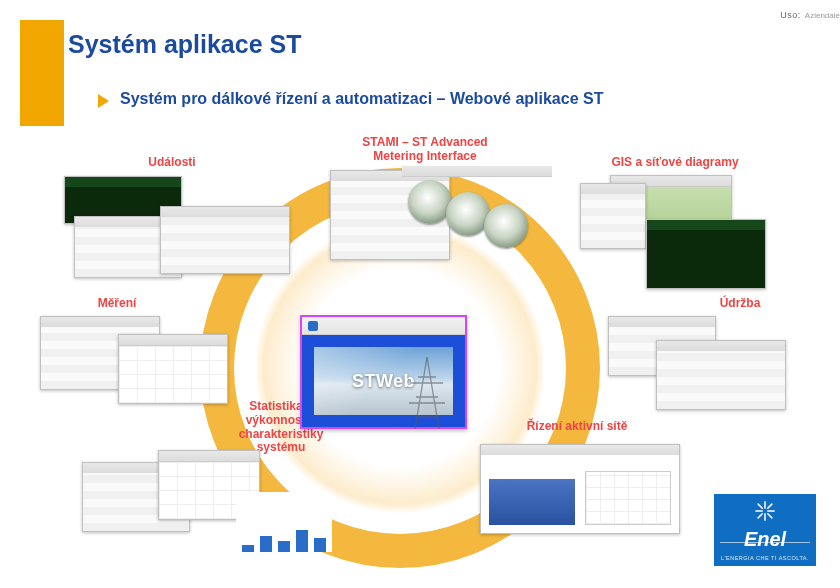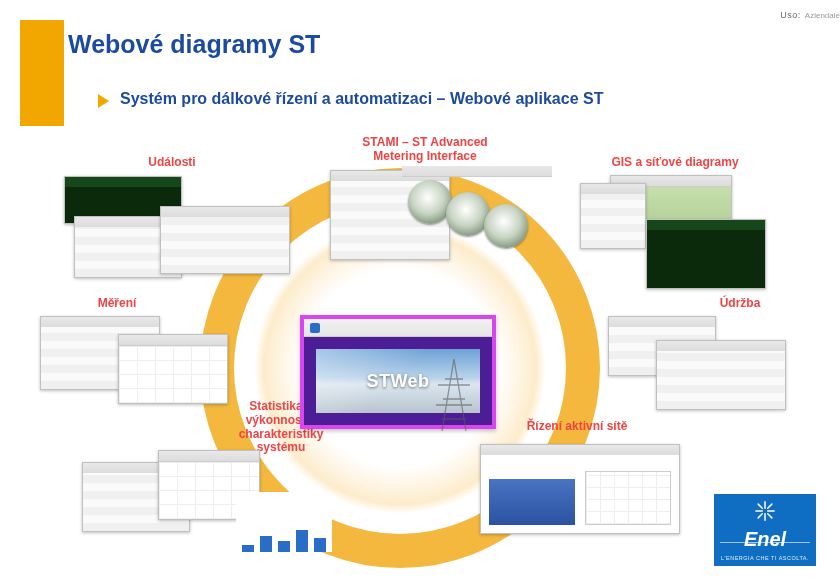--- a/index.html
+++ b/index.html
@@ -92,22 +92,22 @@
     box-shadow:0 1px 2px rgba(0,0,0,0.4);
   }
   .thumb-inner {
     position:absolute; top:10px; bottom:0; left:0; right:0;
     background:
       repeating-linear-gradient(0deg,#f0f0f0,#f0f0f0 8px,#fafafa 8px,#fafafa 16px);
   }
 
   .center-thumb {
     position:absolute; left:300px; top:315px;
-    width:196px; height:114px;
-    background:#4c1d95; border:4px solid #d946ef;
+    width:167px; height:114px;
+    background:#1d4ed8; border:2px solid #d946ef;
     box-shadow:0 2px 4px rgba(0,0,0,0.25);
   }
   .center-thumb-head {
     position:absolute; top:0; left:0; right:0; height:18px;
     background:linear-gradient(#f1f1f1,#e5e5e5);
     border-bottom:1px solid #ccc;
     display:flex; align-items:center; padding-left:6px; gap:4px;
   }
   .center-thumb-head .logo { width:10px;height:10px;background:#2a6dc9;border-radius:2px; }
   .center-img {
@@ -143,21 +143,21 @@
 </head>
 <body>
 
 <div class="header-band">
   <span class="uso">Uso:</span>
   <span class="az">Aziendale</span>
 </div>
 
 <div class="orange-block"></div>
 
-<div class="title">Webové diagramy ST</div>
+<div class="title">Systém aplikace ST</div>
 
 <div class="chev"></div>
 <div class="subtitle">Systém pro dálkové řízení a automatizaci – Webové aplikace ST</div>
 
 <div class="ring"></div>
 
 <div class="label" style="left:112px; top:156px; width:120px;">Události</div>
 <div class="label" style="left:330px; top:136px; width:190px; white-space:pre-line;">STAMI – ST Advanced
 Metering Interface</div>
 <div class="label" style="left:580px; top:156px; width:190px;">GIS a síťové diagramy</div>

